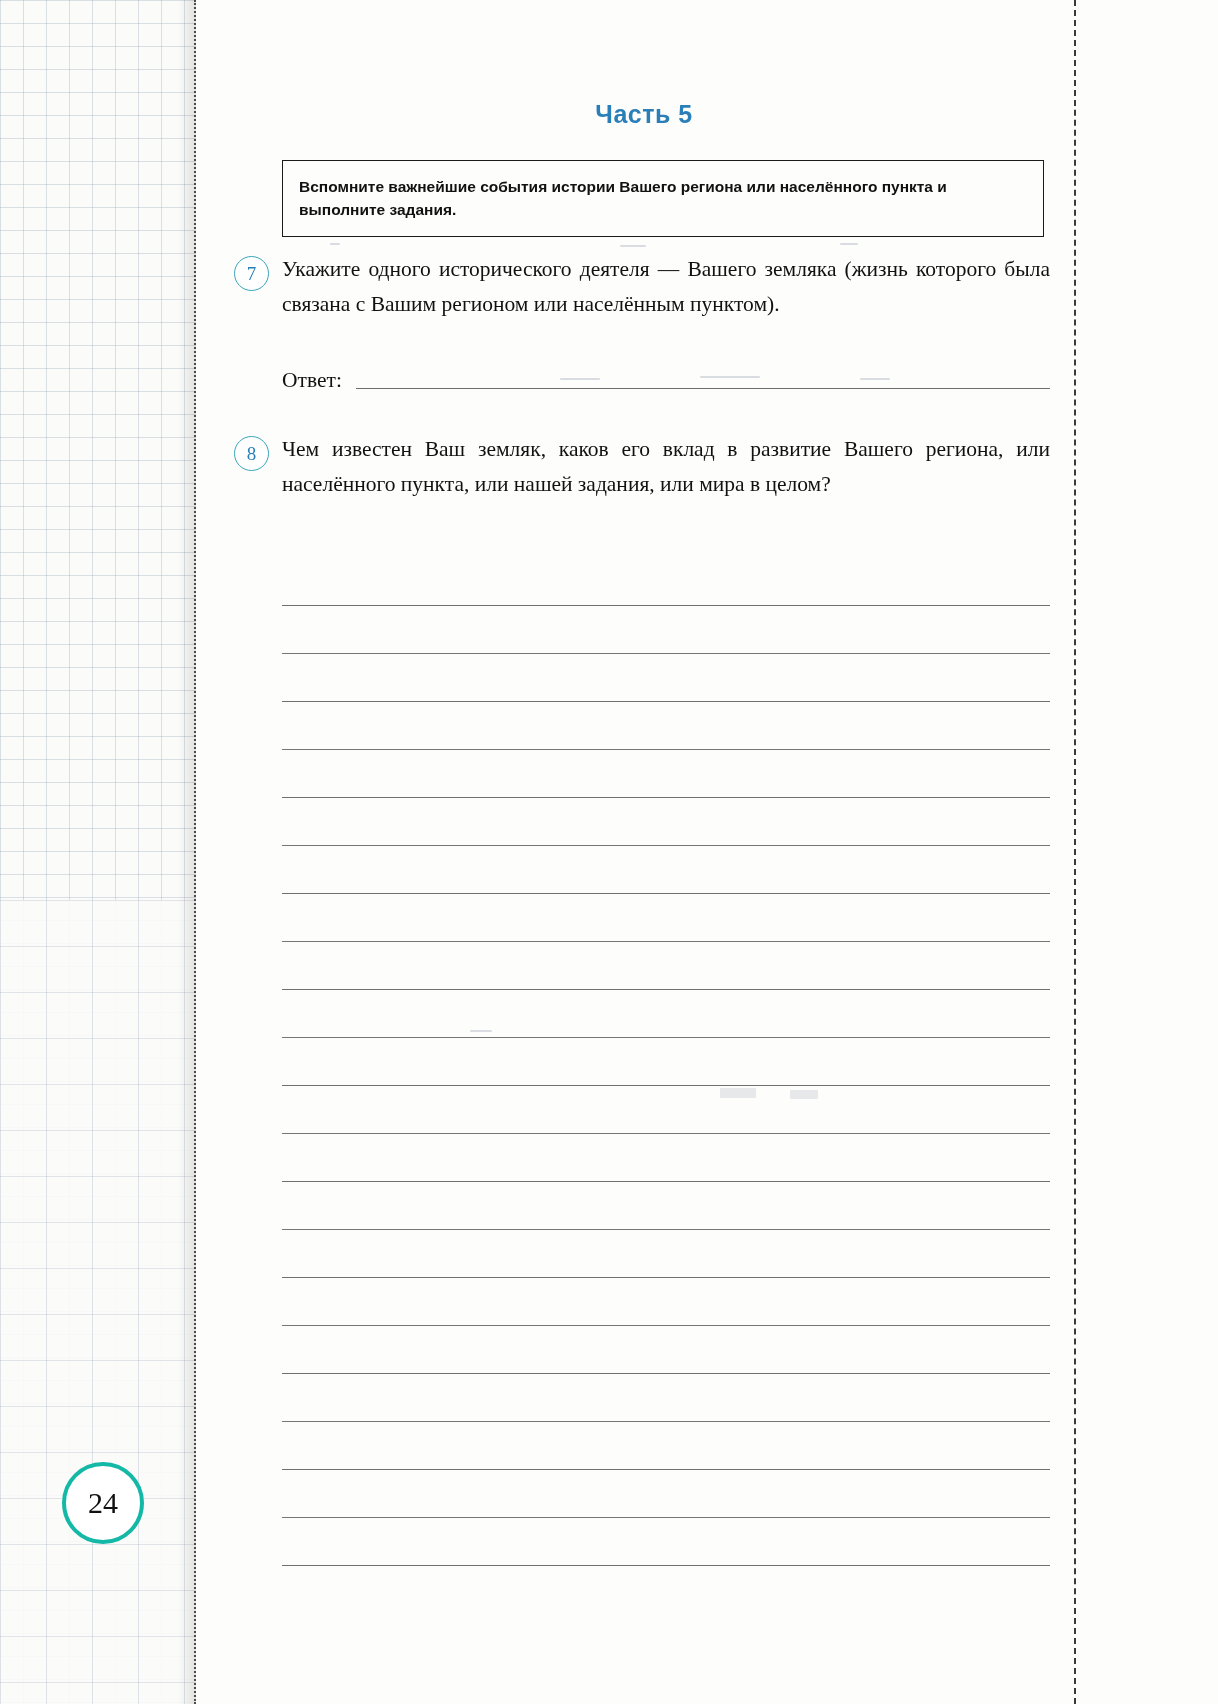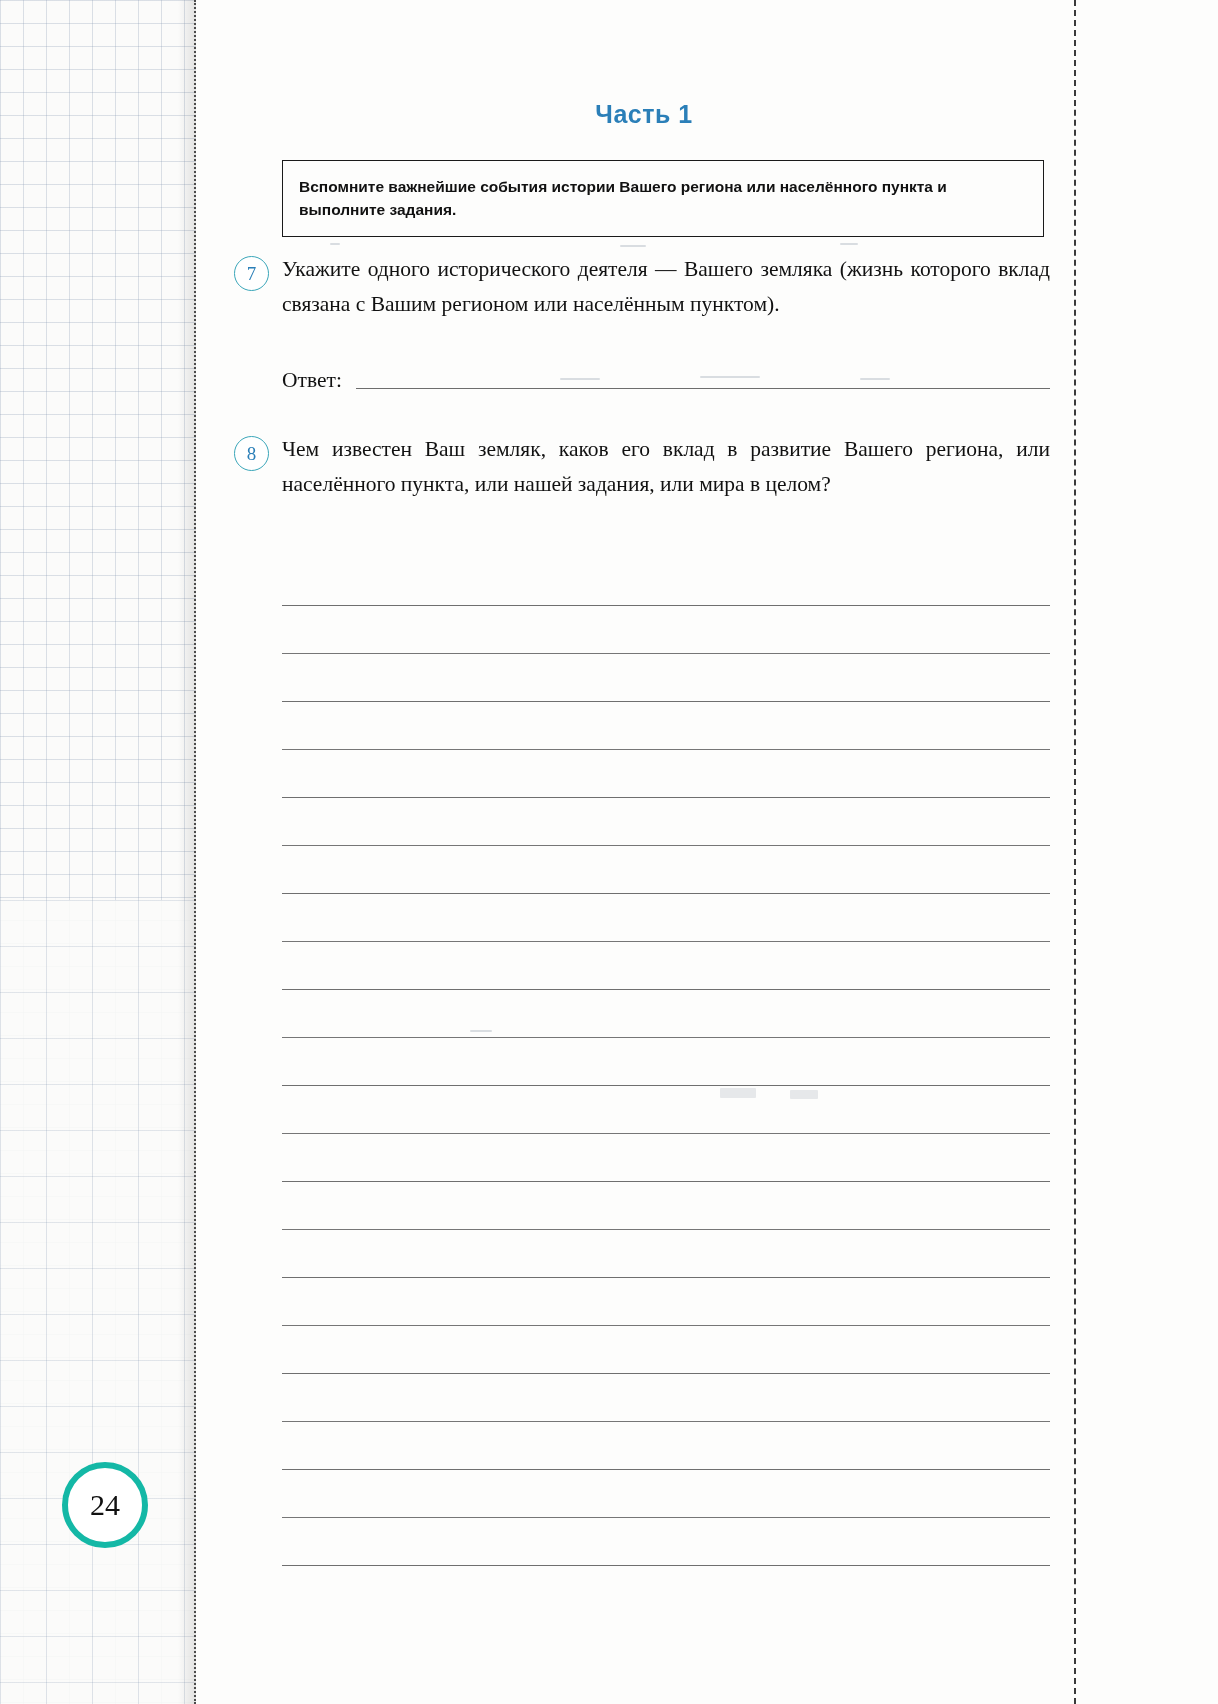--- a/index.html
+++ b/index.html
@@ -169,21 +169,21 @@
   }
   .wline:nth-child(odd) { border-bottom-color: #6f6f6f; }
 
   
   .page-number {
     position: absolute;
     left: 62px;
     top: 1462px;
     width: 74px;
     height: 74px;
-    border: 6px solid #14b8a6;
+    border: 4px solid #14b8a6;
     border-radius: 50%;
     background: #ffffff;
     color: #111;
     font-family: "Liberation Serif", serif;
     font-size: 30px;
     line-height: 74px;
     text-align: center;
   }
 
   
@@ -210,27 +210,27 @@
   <div class="speck" style="left:840px;top:243px;width:18px;height:2px;"></div>
   <div class="speck" style="left:560px;top:378px;width:40px;height:2px;"></div>
   <div class="speck" style="left:700px;top:376px;width:60px;height:2px;"></div>
   <div class="speck" style="left:860px;top:378px;width:30px;height:2px;"></div>
   <div class="speck" style="left:470px;top:1030px;width:22px;height:2px;"></div>
   <div class="speck" style="left:720px;top:1088px;width:36px;height:10px;background:rgba(150,160,175,0.22);"></div>
   <div class="speck" style="left:790px;top:1090px;width:28px;height:9px;background:rgba(150,160,175,0.22);"></div>
 
   <div class="content">
 
-    <div class="part-title">Часть 1</div>
+    <div class="part-title">Часть 5</div>
 
     <div class="instruction-box">Вспомните важнейшие события истории Вашего региона или населённого пункта и выполните задания.</div>
 
     <div class="task task-7">
       <div class="num-badge">7</div>
-      <div class="task-text">Укажите одного исторического деятеля — Вашего земляка (жизнь которого вклад связана с Вашим регионом или населённым пунктом).</div>
+      <div class="task-text">Укажите одного исторического деятеля — Вашего земляка (жизнь которого была связана с Вашим регионом или населённым пунктом).</div>
     </div>
 
     <div class="answer-row">
       <span class="answer-label">Ответ:</span>
       <span class="answer-line"></span>
     </div>
 
     <div class="task task-8">
       <div class="num-badge">8</div>
       <div class="task-text">Чем известен Ваш земляк, каков его вклад в развитие Вашего региона, или населённого пункта, или нашей задания, или мира в целом?</div>

